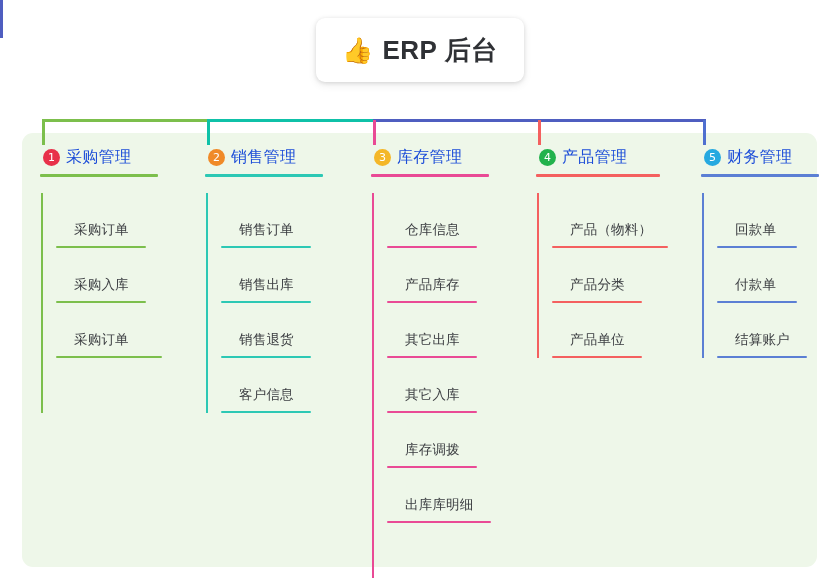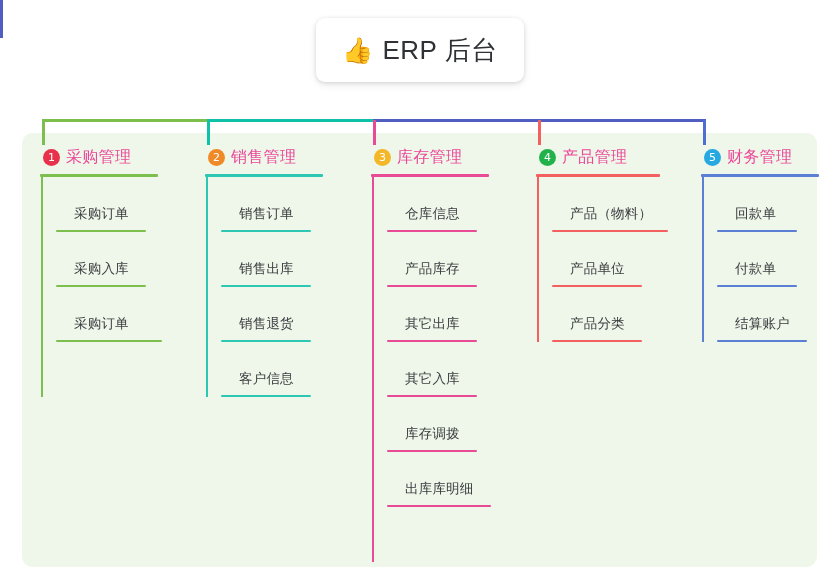--- a/index.html
+++ b/index.html
@@ -15,21 +15,21 @@
   
   .root-card{
     position:absolute;left:316px;top:18px;width:208px;height:64px;
     background:#ffffff;border-radius:9px;
     box-shadow:0 1px 4px rgba(0,0,0,.13),0 3px 10px rgba(0,0,0,.07);
     display:flex;align-items:center;justify-content:center;gap:9px;
     box-sizing:border-box;
   }
   .root-emoji{font-size:25px;line-height:1;display:block;}
   .root-title{
-    font-size:26px;color:#2f3135;letter-spacing:.5px;white-space:nowrap;
+    font-size:26px;color:#2f3135;letter-spacing:.5px;white-space:nowrap;font-weight:bold;
   }
   .conn-vert-root{left:427px;top:82px;width:3px;height:38px;background:#4f5ec0;}
   .hbar{position:absolute;top:119px;height:3px;}
   .stub{position:absolute;top:120px;width:3px;height:25px;}
 
   
   .panel{
     position:absolute;left:22px;top:133px;width:795px;height:434px;
     background:#eef7e9;border-radius:11px;
   }
@@ -38,24 +38,24 @@
   .col{position:absolute;top:145px;}
   .col-head{
     display:flex;align-items:center;gap:6px;height:24px;
     padding-left:3px;box-sizing:border-box;
   }
   .badge{
     width:17px;height:17px;border-radius:50%;
     color:#fff;font-size:11px;line-height:17px;text-align:center;
     flex:0 0 auto;font-family:"DejaVu Sans",sans-serif;
   }
-  .col-title{font-size:16px;color:#ec4899;white-space:nowrap;letter-spacing:.3px;}
+  .col-title{font-size:16px;color:#1d4ed8;white-space:nowrap;letter-spacing:.3px;}
   .head-rule{height:3px;margin-top:5px;border-radius:1px;}
 
-  .items{position:relative;margin-top:0;padding-left:16px;box-sizing:border-box;}
+  .items{position:relative;margin-top:16px;padding-left:16px;box-sizing:border-box;}
   .spine{position:absolute;left:1px;top:0;width:2px;}
   .item{
     position:relative;height:55px;box-sizing:border-box;
   }
   .item-label{
     position:absolute;left:18px;bottom:9px;
     font-size:13.5px;color:#3a3c40;white-space:nowrap;letter-spacing:.2px;
   }
   .item-rule{
     position:absolute;left:0;bottom:0;height:2px;border-radius:1px;
@@ -176,27 +176,27 @@
           <span class="col-title">产品管理</span>
         </div>
         <div class="head-rule" style="background: rgb(244, 96, 95); width: 124px;"></div>
         <div class="items">
           <div class="spine" style="background: rgb(244, 96, 95); height: 165px;"></div>
           <div class="item">
             <span class="item-label">产品（物料）</span>
             <div class="item-rule" style="background: rgb(244, 96, 95); width: 116px;"></div>
           </div>
           <div class="item">
+            <span class="item-label">产品分类</span>
+            <div class="item-rule" style="background: rgb(244, 96, 95); width: 90px;"></div>
+          </div>
+          <div class="item">
             <span class="item-label">产品单位</span>
             <div class="item-rule" style="background: rgb(244, 96, 95); width: 90px;"></div>
           </div>
-          <div class="item">
-            <span class="item-label">产品分类</span>
-            <div class="item-rule" style="background: rgb(244, 96, 95); width: 90px;"></div>
-          </div>
         </div>
       </div>
       <div class="col" style="left: 701px;">
         <div class="col-head">
           <span class="badge" style="background: rgb(38, 169, 224);">5</span>
           <span class="col-title">财务管理</span>
         </div>
         <div class="head-rule" style="background: rgb(91, 127, 212); width: 118px;"></div>
         <div class="items">
           <div class="spine" style="background: rgb(91, 127, 212); height: 165px;"></div>

